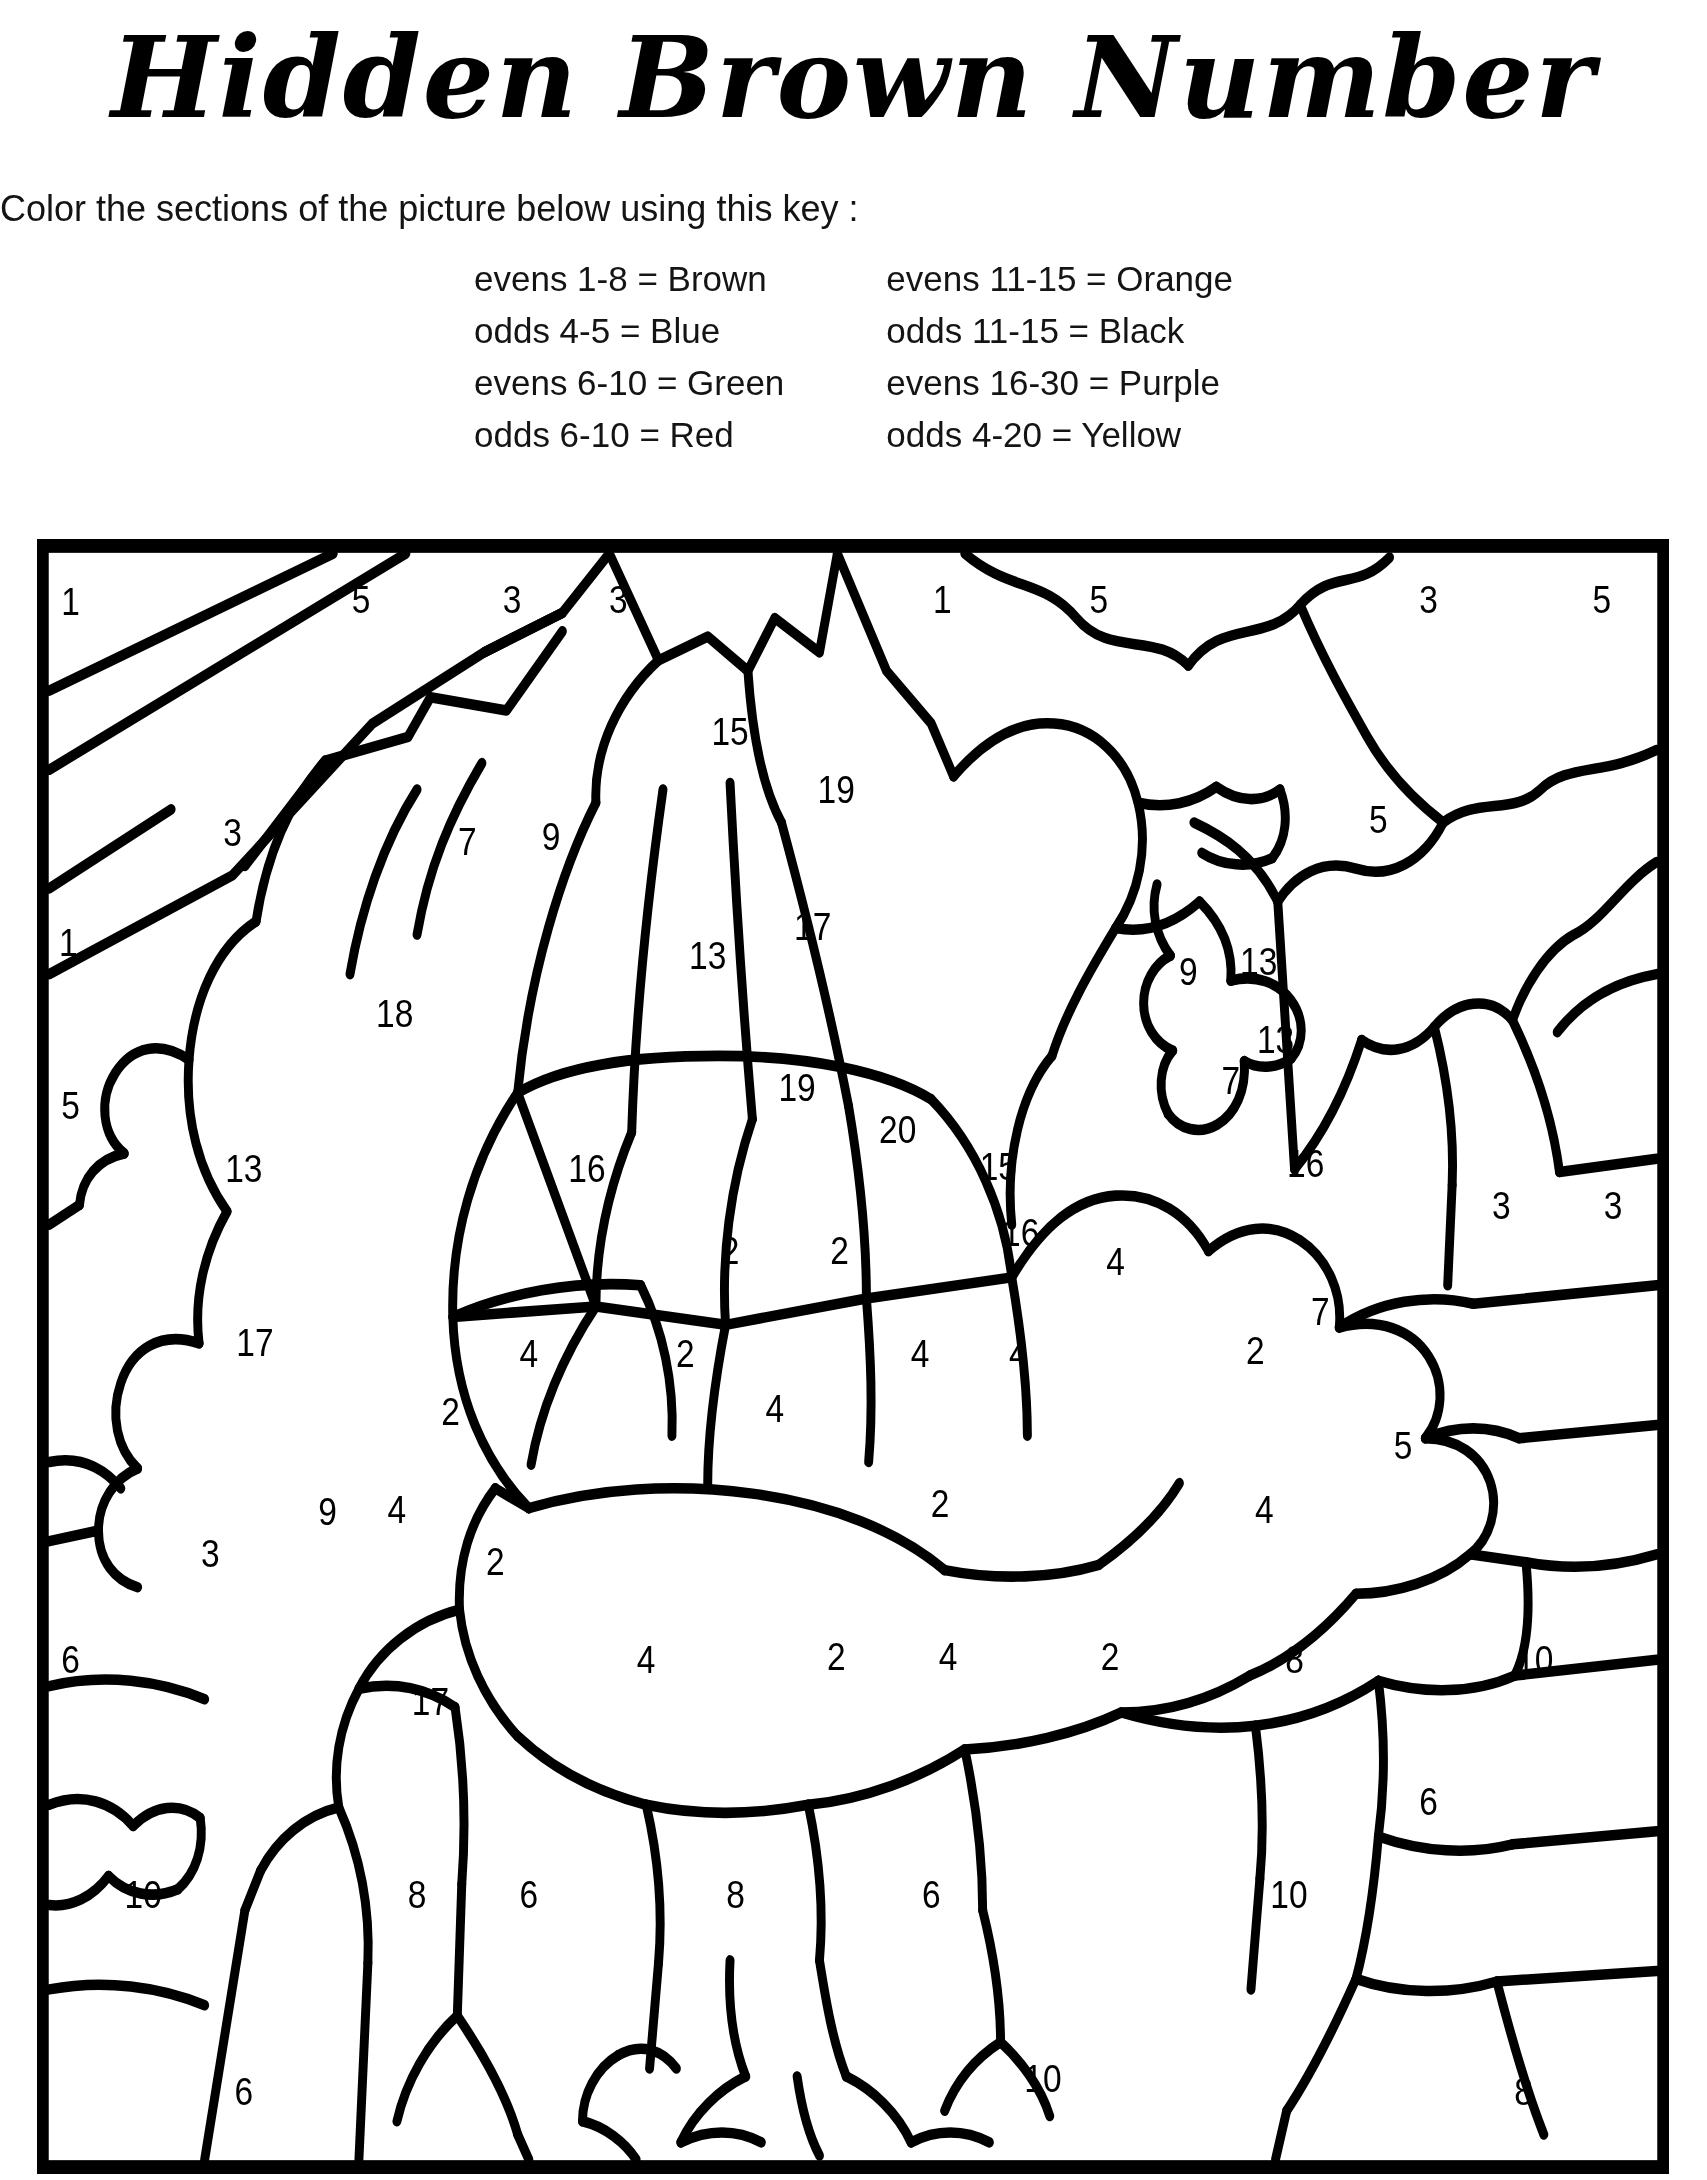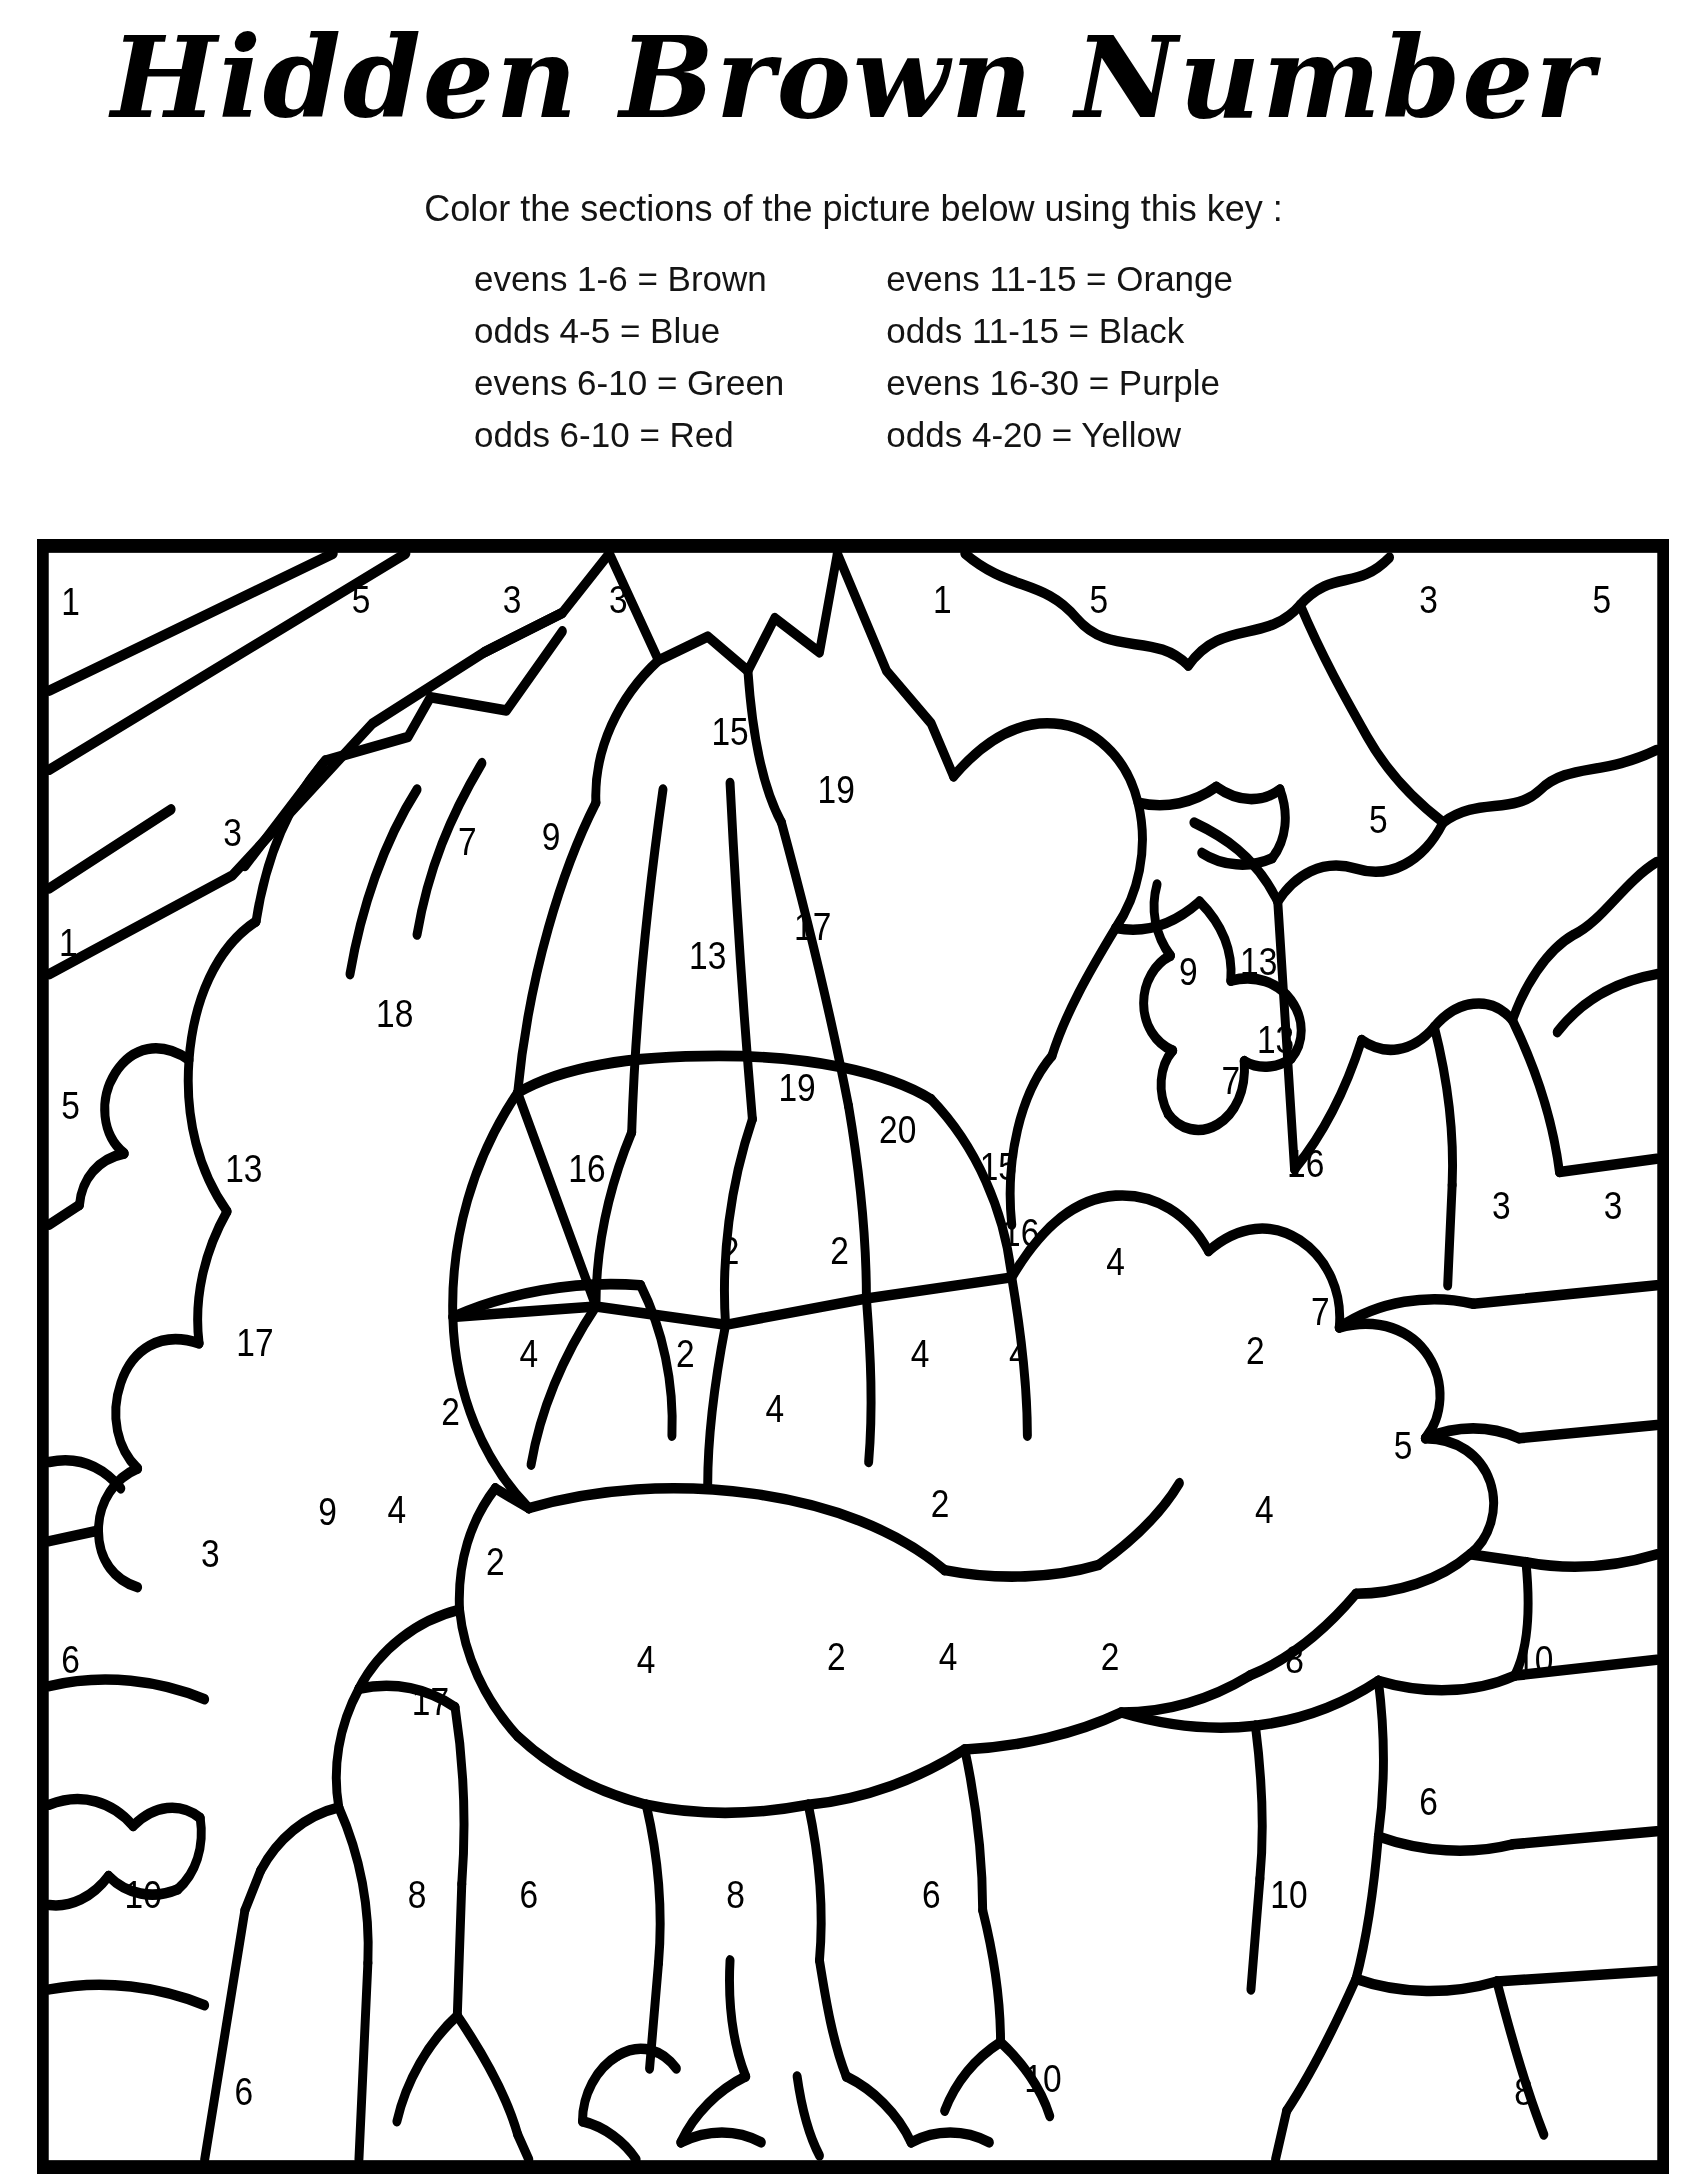--- a/index.html
+++ b/index.html
@@ -24,21 +24,21 @@
     font-family: "DejaVu Serif", serif;
     font-style: italic;
     font-weight: 700;
     font-size: 112px;
     line-height: 1.05;
     letter-spacing: 1.7px;
     margin: 19px 0 0 0;
     color: #000;
   }
   .instruction {
-    text-align: center;
+    text-align: left;
     font-size: 36px;
     margin-top: 51px;
     color: #141414;
   }
   .key {
     display: flex;
     justify-content: center;
     gap: 102px;
     margin-top: 29px;
   }
@@ -76,21 +76,21 @@
 <body>
 
 <div class="page">
 
   <h1 class="title">Hidden Brown Number</h1>
 
   <div class="instruction">Color the sections of the picture below using this key :</div>
 
   <div class="key">
     <div class="key-col">
-      <div class="key-item">evens 1-6 = Brown</div>
+      <div class="key-item">evens 1-8 = Brown</div>
       <div class="key-item">odds 4-5 = Blue</div>
       <div class="key-item">evens 6-10 = Green</div>
       <div class="key-item">odds 6-10 = Red</div>
     </div>
     <div class="key-col">
       <div class="key-item">evens 11-15 = Orange</div>
       <div class="key-item">odds 11-15 = Black</div>
       <div class="key-item">evens 16-30 = Purple</div>
       <div class="key-item">odds 4-20 = Yellow</div>
     </div>

